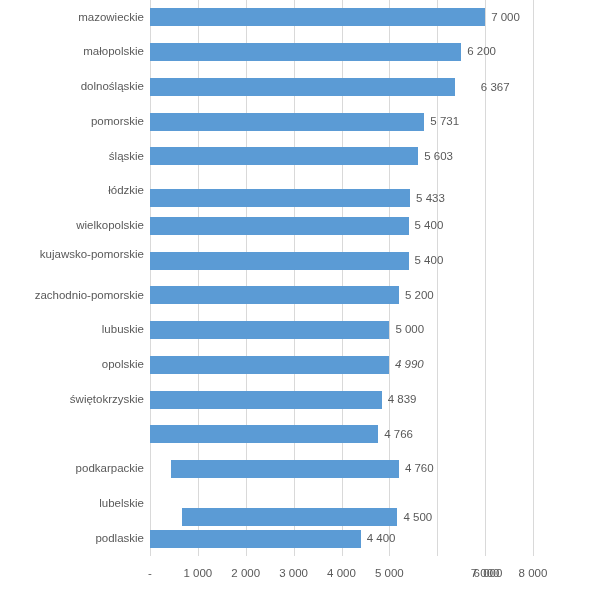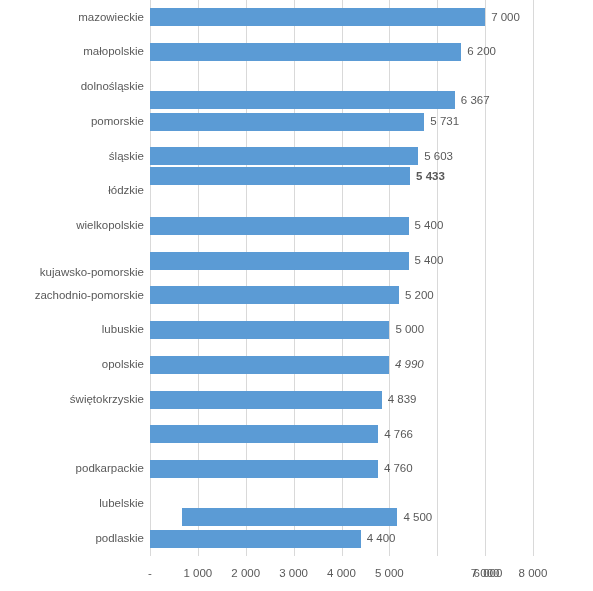--- a/index.html
+++ b/index.html
@@ -113,21 +113,21 @@
 <div id="chart-root">
 
   <div class="cat-labels">
       <div class="cat-label" style="top: 0px;">mazowieckie</div>
       <div class="cat-label" style="top: 34.75px;">małopolskie</div>
       <div class="cat-label" style="top: 69.5px;">dolnośląskie</div>
       <div class="cat-label" style="top: 104.25px;">pomorskie</div>
       <div class="cat-label" style="top: 139px;">śląskie</div>
       <div class="cat-label" style="top: 173.75px;">łódzkie</div>
       <div class="cat-label" style="top: 208.5px;">wielkopolskie</div>
-      <div class="cat-label" style="top: 255px;">kujawsko-pomorskie</div>
+      <div class="cat-label" style="top: 237px;">kujawsko-pomorskie</div>
       <div class="cat-label" style="top: 278px;">zachodnio-pomorskie</div>
       <div class="cat-label" style="top: 312.75px;">lubuskie</div>
       <div class="cat-label" style="top: 347.5px;">opolskie</div>
       <div class="cat-label" style="top: 382.25px;">świętokrzyskie</div>
       <div class="cat-label" style="top: 451.75px;">podkarpackie</div>
       <div class="cat-label" style="top: 486.5px;">lubelskie</div>
       <div class="cat-label" style="top: 521.25px;">podlaskie</div>
     </div>
 
   <div class="plot-area">
@@ -144,33 +144,33 @@
       </div>
     <div class="bars-layer">
         <div class="bar-row" style="top: 0px;">
           <div class="bar" style="width: 335.125px; background: rgb(91, 155, 213);"></div>
           <span class="bar-value">7 000</span>
         </div>
         <div class="bar-row" style="top: 34.75px;">
           <div class="bar" style="width: 311.188px; background: rgb(91, 155, 213);"></div>
           <span class="bar-value">6 200</span>
         </div>
-        <div class="bar-row" style="top: 83px;">
+        <div class="bar-row" style="top: 70px; gap: 20px;">
           <div class="bar" style="width: 304.82px; background: rgb(91, 155, 213);"></div>
           <span class="bar-value">6 367</span>
         </div>
         <div class="bar-row" style="top: 104.25px;">
           <div class="bar" style="width: 274.372px; background: rgb(91, 155, 213);"></div>
           <span class="bar-value">5 731</span>
         </div>
         <div class="bar-row" style="top: 139px;">
           <div class="bar" style="width: 268.244px; background: rgb(91, 155, 213);"></div>
           <span class="bar-value">5 603</span>
         </div>
-        <div class="bar-row" style="top: 159px; font-weight: bold;">
+        <div class="bar-row" style="top: 181px;">
           <div class="bar" style="width: 260.105px; background: rgb(91, 155, 213);"></div>
           <span class="bar-value">5 433</span>
         </div>
         <div class="bar-row" style="top: 208.5px;">
           <div class="bar" style="width: 258.525px; background: rgb(91, 155, 213);"></div>
           <span class="bar-value">5 400</span>
         </div>
         <div class="bar-row" style="top: 243.25px;">
           <div class="bar" style="width: 258.525px; background: rgb(91, 155, 213);"></div>
           <span class="bar-value">5 400</span>
@@ -188,21 +188,21 @@
           <span class="bar-value">4 990</span>
         </div>
         <div class="bar-row" style="top: 382.25px;">
           <div class="bar" style="width: 231.667px; background: rgb(91, 155, 213);"></div>
           <span class="bar-value">4 839</span>
         </div>
         <div class="bar-row" style="top: 417px;">
           <div class="bar" style="width: 228.172px; background: rgb(91, 155, 213);"></div>
           <span class="bar-value">4 766</span>
         </div>
-        <div class="bar-row" style="top: 451.75px;">
+        <div class="bar-row" style="top: 451.75px; margin-left: 21px;">
           <div class="bar" style="width: 227.885px; background: rgb(91, 155, 213);"></div>
           <span class="bar-value">4 760</span>
         </div>
         <div class="bar-row" style="top: 500px; margin-left: 32px;">
           <div class="bar" style="width: 215.438px; background: rgb(91, 155, 213);"></div>
           <span class="bar-value">4 500</span>
         </div>
         <div class="bar-row" style="top: 521.25px;">
           <div class="bar" style="width: 210.65px; background: rgb(91, 155, 213);"></div>
           <span class="bar-value">4 400</span>

